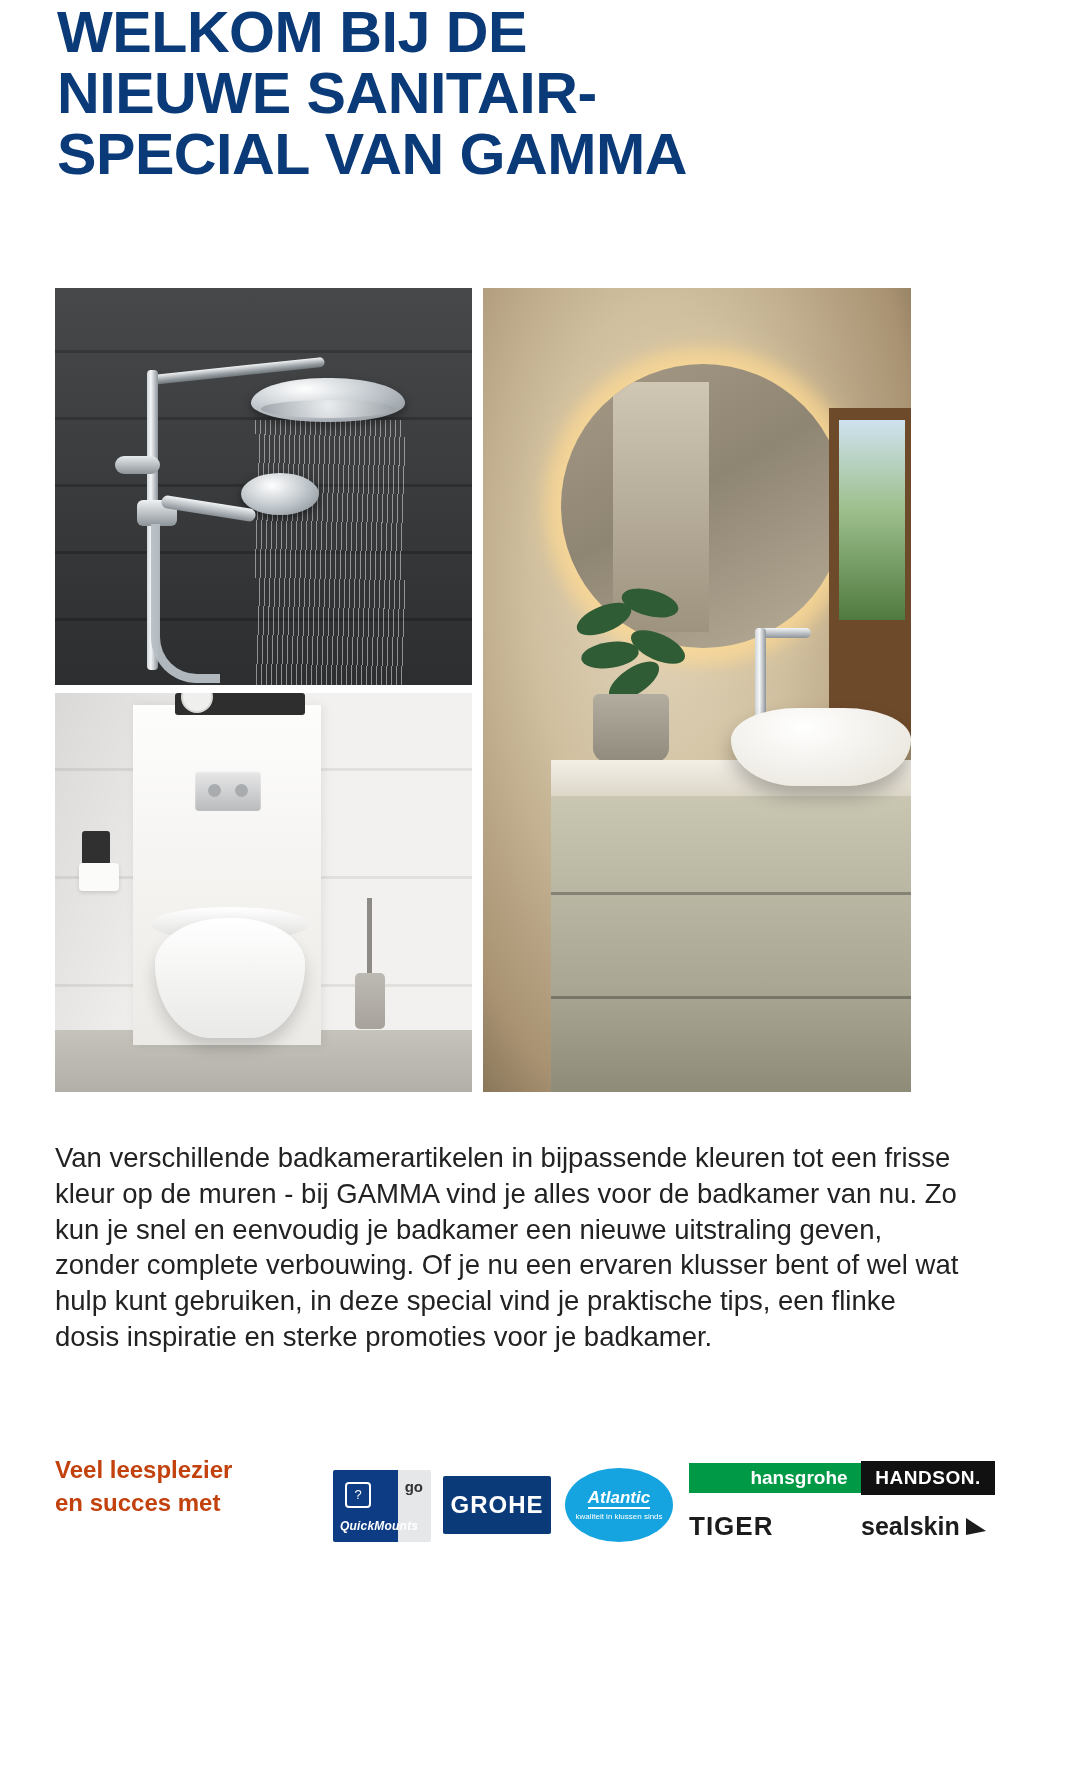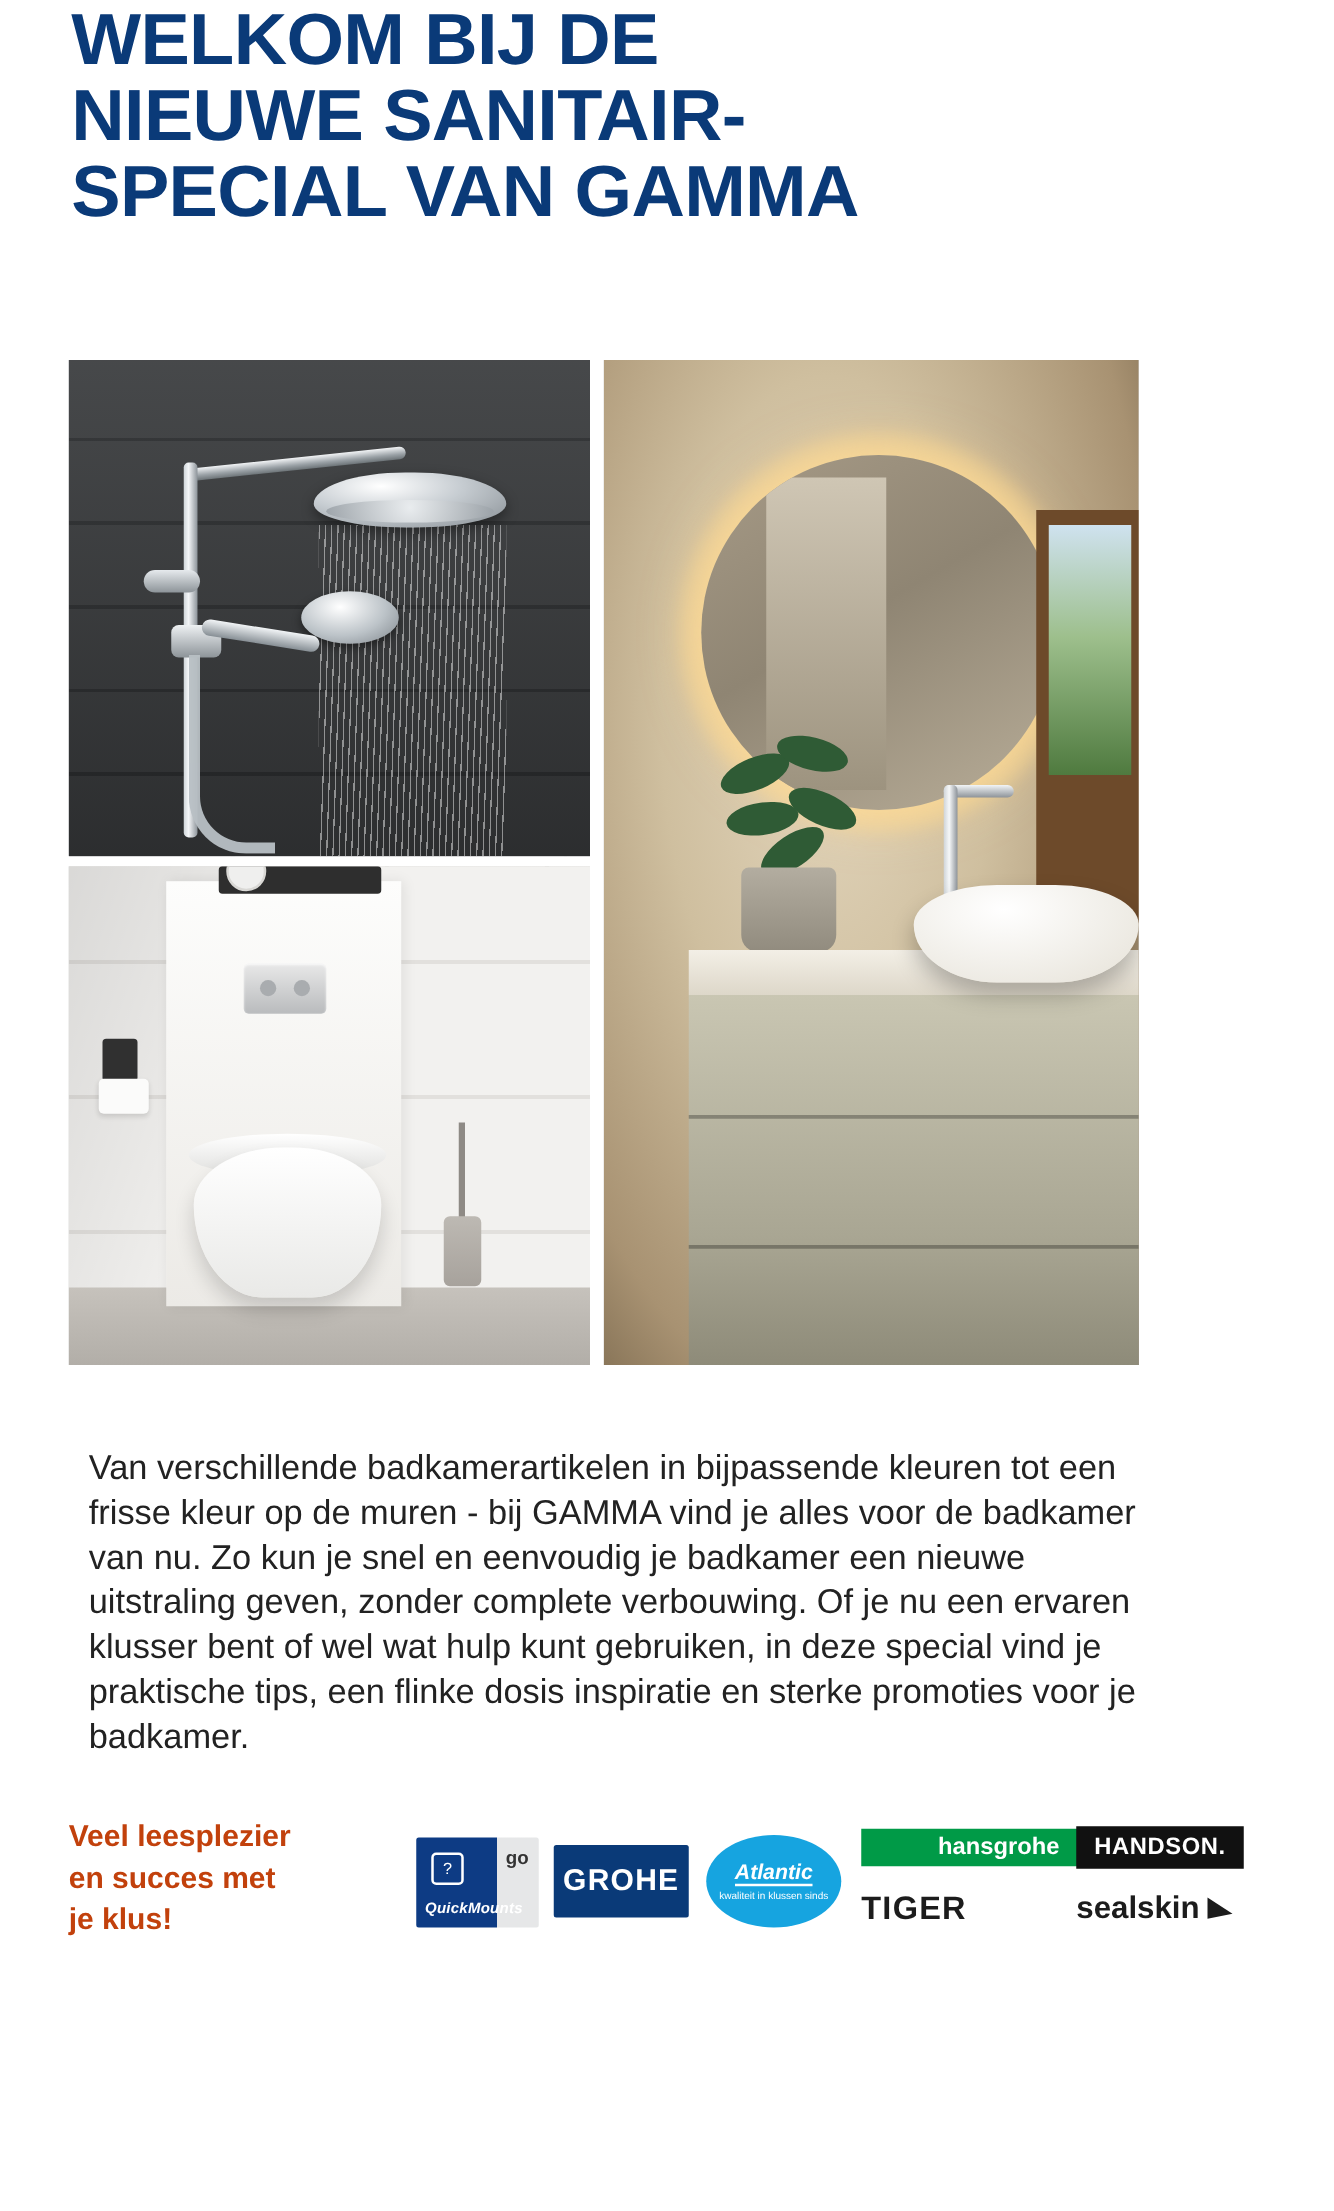--- a/index.html
+++ b/index.html
@@ -432,21 +432,21 @@
   
   .body-copy {
     position: absolute;
     left: 55px;
     top: 1140px;
     width: 905px;
     font-size: 27.5px;
     line-height: 1.3;
     color: #222222;
   }
-  .body-copy p { margin: 16px; }
+  .body-copy p { margin: 0; }
 
   
   .footer-note {
     position: absolute;
     left: 55px;
     top: 1453px;
     width: 260px;
     color: #c2410c;
     font-weight: 700;
     font-size: 24px;
@@ -650,21 +650,20 @@
   </div>
 </div>
 
 <div class="body-copy">
   <p>Van verschillende badkamerartikelen in bijpassende kleuren tot een frisse kleur op de muren - bij GAMMA vind je alles voor de badkamer van nu. Zo kun je snel en eenvoudig je badkamer een nieuwe uitstraling geven, zonder complete verbouwing. Of je nu een ervaren klusser bent of wel wat hulp kunt gebruiken, in deze special vind je praktische tips, een flinke dosis inspiratie en sterke promoties voor je badkamer.</p>
 </div>
 
 <div class="footer-note">
   <div>Veel leesplezier</div>
   <div>en succes met</div>
-  <div>je klus!</div>
 </div>
 
 <div class="brands">
 
   <div class="brand brand-quick">
     <span class="qm-sq">?</span>
     <span class="qm-go">go</span>
     <span class="qm-word">QuickMounts</span>
   </div>
 

